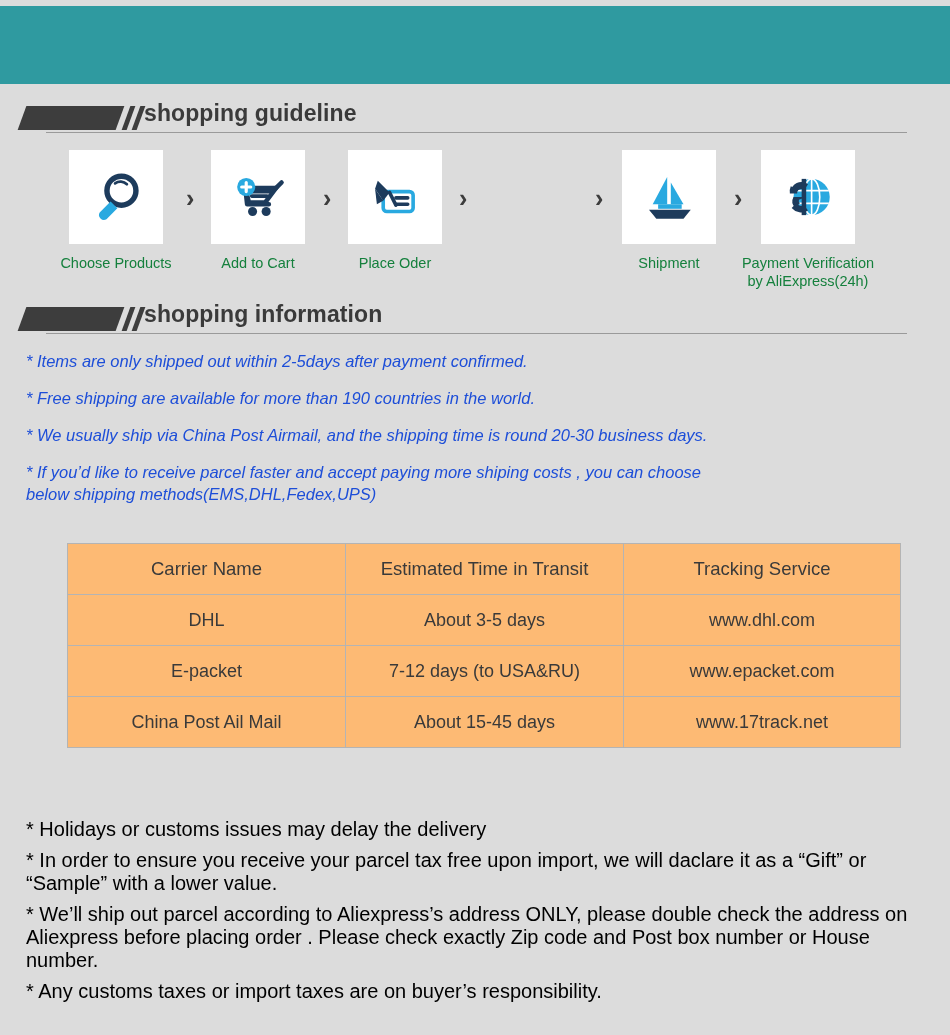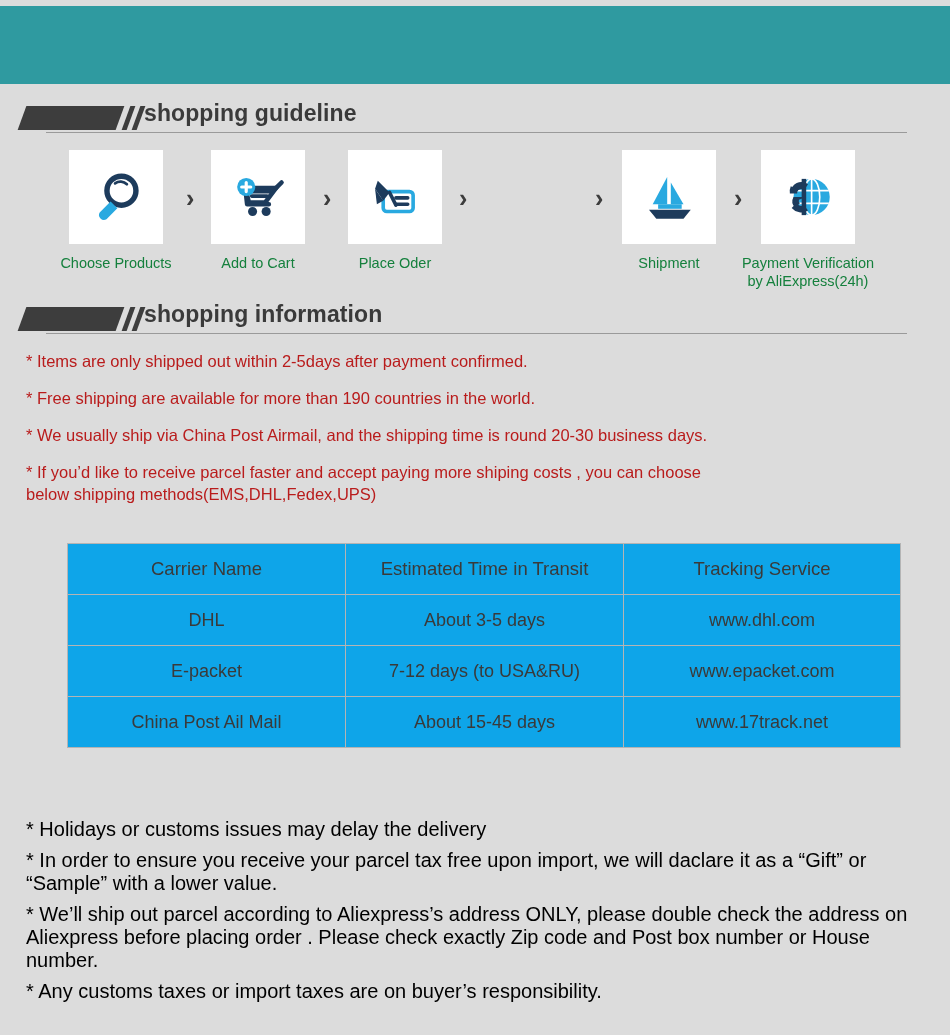--- a/index.html
+++ b/index.html
@@ -125,34 +125,35 @@
 
   
   .info-list {
     position: absolute;
     top: 350px;
     left: 26px;
     width: 900px;
   }
   .info-line {
     font-size: 16.5px;
-    color: #b91c1c;
+    color: #1d4ed8;
     line-height: 22px;
     margin-bottom: 15px;
     white-space: pre-line;
+    font-style: italic;
   }
 
   
   .carrier-table {
     position: absolute;
     top: 543px;
     left: 67px;
     width: 824px;
     border-collapse: collapse;
-    background: #0ea5e9;
+    background: #fdba74;
     table-layout: fixed;
   }
   .carrier-table td {
     border: 1px solid #b4b4b4;
     height: 48px;
     text-align: center;
     vertical-align: middle;
     font-size: 18px;
     color: #3a3a3a;
     font-weight: 400;

